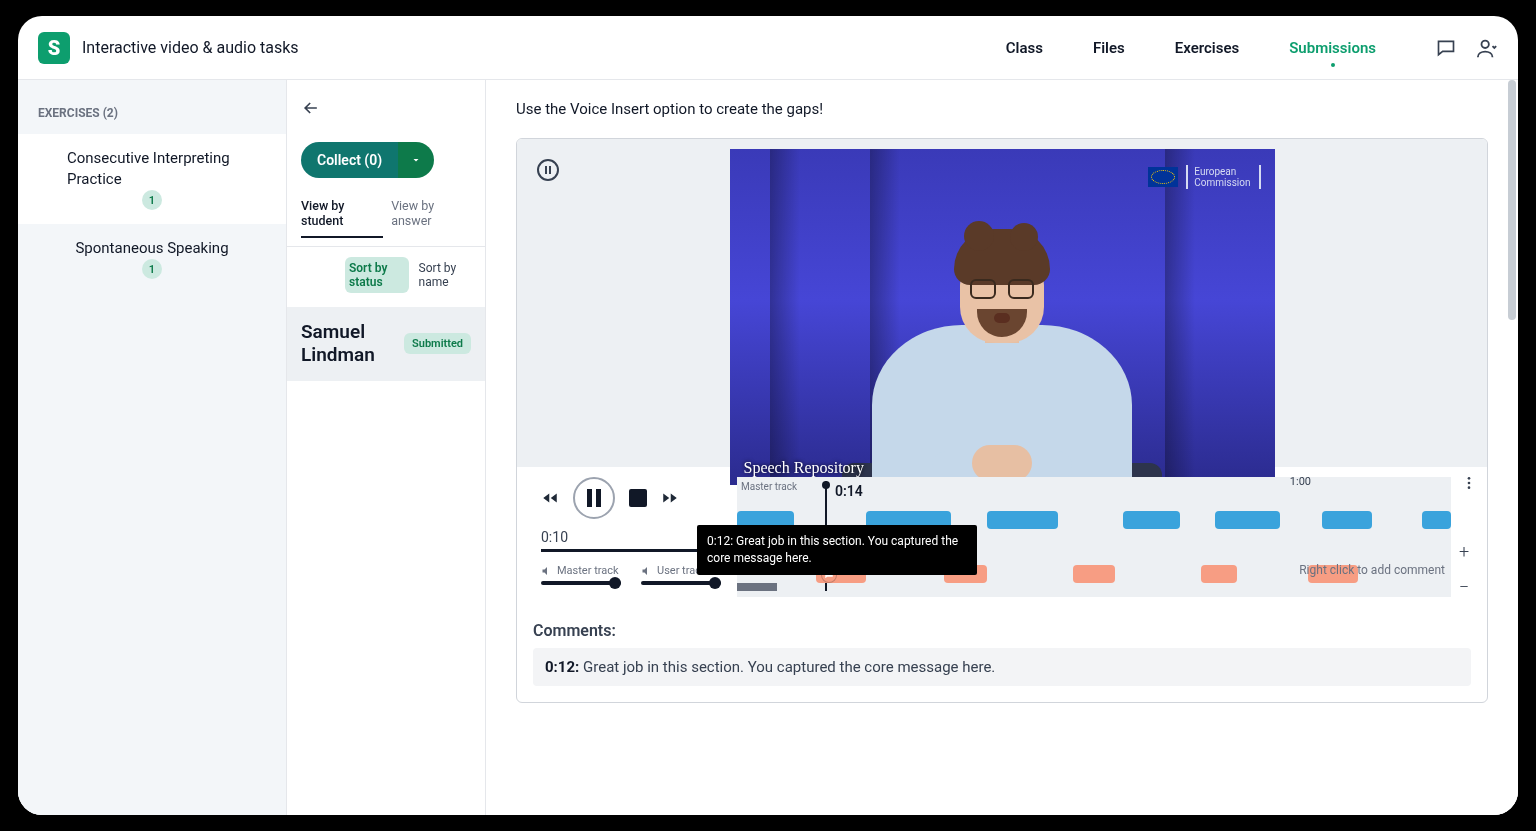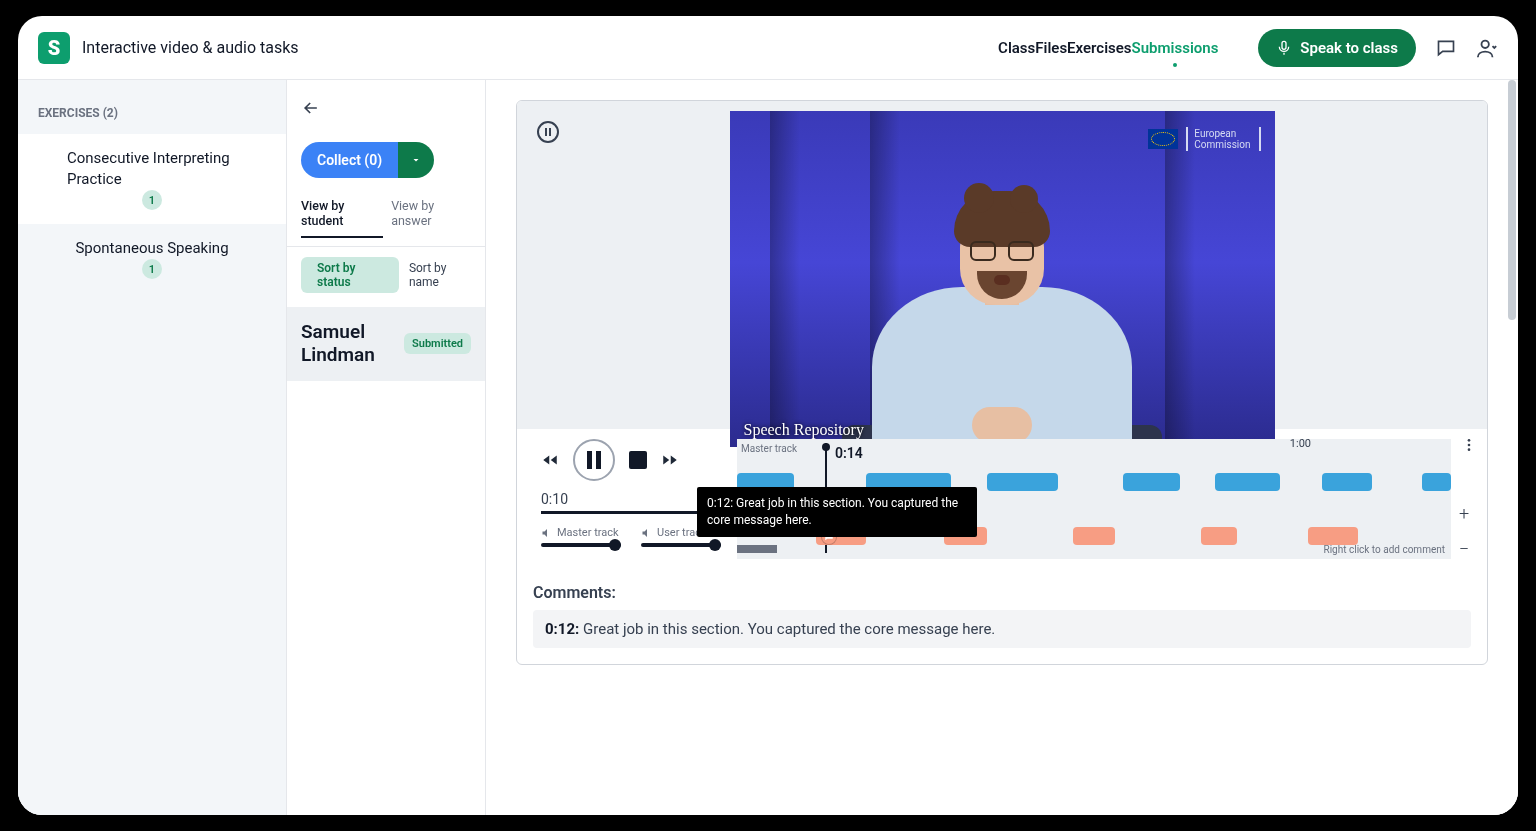--- a/index.html
+++ b/index.html
@@ -1,44 +1,44 @@
 <!DOCTYPE html>
 <html><head>
 <meta charset="utf-8">
 <style>
 * { box-sizing: border-box; margin: 0; padding: 0; }
 body { font-family: -apple-system, BlinkMacSystemFont, "Segoe UI", Roboto, Helvetica, Arial, sans-serif; background: #000; width: 1536px; height: 831px; overflow: hidden; }
 .app-frame { background: #fff; border-radius: 24px; width: 1500px; height: 799px; margin: 16px auto; overflow: hidden; display: flex; flex-direction: column; }
 .topbar { display: flex; align-items: center; height: 64px; padding: 0 20px; border-bottom: 1px solid #e5e7eb; }
 .logo { width: 32px; height: 32px; background: #0d9e6e; border-radius: 6px; display: flex; align-items: center; justify-content: center; color: #fff; font-weight: 900; font-size: 20px; margin-right: 12px; }
 .app-title { font-weight: 400; font-size: 16px; color: #111827; }
-.top-nav { display: flex; margin-left: auto; margin-right: 40px; }
+.top-nav { display: flex; gap: 50px; margin-left: auto; margin-right: 40px; }
 .top-nav-item { font-weight: 600; font-size: 15px; color: #111827; cursor: pointer; position: relative; padding: 8px 0; }
 .top-nav-item.active { color: #0d9e6e; }
 .top-nav-item.active::after { content: ""; position: absolute; bottom: -2px; left: 50%; transform: translateX(-50%); width: 4px; height: 4px; background: #0d9e6e; border-radius: 50%; }
 .speak-btn { background: #0d7a4a; color: #fff; border-radius: 24px; padding: 10px 18px; display: flex; align-items: center; gap: 8px; font-weight: 600; font-size: 15px; cursor: pointer; }
 .top-icon { margin-left: 20px; cursor: pointer; color: #374151; }
 .body { flex: 1; display: flex; overflow: hidden; background: #f3f4f6; }
 .sidebar { width: 268px; background: #f3f6f9; padding-top: 20px; }
 .sidebar-header { font-size: 12px; font-weight: 700; color: #6b7280; padding: 6px 20px 14px; }
 .sidebar-item { display: flex; justify-content: space-between; align-items: center; padding: 14px 20px; cursor: pointer; font-size: 15px; color: #111827; flex-direction: column; }
 .sidebar-item.active { background: #fff; }
 .sidebar-item .label { max-width: 170px; line-height: 1.4; }
 .badge { background: #cce9e0; color: #0d7a4a; border-radius: 10px; width: 20px; height: 20px; display: flex; align-items: center; justify-content: center; font-size: 11px; font-weight: 600; }
 .mid-panel { width: 200px; background: #fff; border-right: 1px solid #e5e7eb; border-left: 1px solid #e5e7eb; display: flex; flex-direction: column; }
 .mid-top { padding: 18px 14px 14px; }
 .back-arrow { cursor: pointer; color: #374151; }
 .collect-row { padding: 10px 14px 14px; display: flex; }
-.collect-btn { background: #3b82f6; color: #fff; border-radius: 24px 0 0 24px; padding: 10px 16px; font-weight: 600; font-size: 14px; cursor: pointer; }
+.collect-btn { background: #0f766e; color: #fff; border-radius: 24px 0 0 24px; padding: 10px 16px; font-weight: 600; font-size: 14px; cursor: pointer; }
 .collect-drop { background: #0d7a4a; color: #fff; border-radius: 0 24px 24px 0; padding: 10px 12px; display: flex; align-items: center; cursor: pointer; }
 .view-tabs { display: flex; gap: 8px; padding: 0 14px 8px; border-bottom: 1px solid #e5e7eb; font-size: 12.5px; justify-content: flex-end; }
 .view-tab { cursor: pointer; padding: 6px 0 8px; color: #6b7280; }
 .view-tab.active { color: #111827; border-bottom: 2px solid #111827; font-weight: 500; }
 .sort-row { display: flex; gap: 10px; padding: 10px 14px; font-size: 12px; }
-.sort-pill { background: #cce9e0; color: #0d7a4a; padding: 4px 16px; border-radius: 6px; font-weight: 600; cursor: pointer; }
+.sort-pill { background: #cce9e0; color: #0d7a4a; padding: 4px 4px; border-radius: 6px; font-weight: 600; cursor: pointer; margin-left: 44px; }
 .sort-plain { color: #374151; cursor: pointer; padding: 4px 0; }
 .student-card { background: #edf0f3; margin: 4px 0; padding: 14px 14px; display: flex; justify-content: space-between; align-items: center; cursor: pointer; }
 .student-name { font-weight: 600; font-size: 19px; color: #111827; line-height: 1.2; }
 .status-pill { background: #cce9e0; color: #0d7a4a; font-size: 11px; font-weight: 600; padding: 4px 8px; border-radius: 6px; }
 .content { flex: 1; background: #fff; padding: 20px 30px; overflow: auto; position: relative; }
 .instr { font-size: 15px; color: #111827; margin-bottom: 20px; }
 .video-card { border: 1px solid #d1d5db; border-radius: 6px; overflow: hidden; }
 .video-area { background: #edf0f3; height: 328px; display: flex; justify-content: center; position: relative; padding: 10px; }
 .play-icon { position: absolute; top: 20px; left: 20px; width: 22px; height: 22px; border: 2px solid #374151; border-radius: 50%; display: flex; align-items: center; justify-content: center; cursor: pointer; }
 .play-icon .bars { display: flex; gap: 2px; }
@@ -92,21 +92,21 @@
 .row-bot { position:absolute; top: 84px; left: 0; right: 0; height: 18px; }
 .seg { position:absolute; top:0; height: 18px; border-radius: 4px; }
 .seg.blue { background: #3aa3dc; }
 .seg.orange { background: #f79d83; }
 .playhead { position:absolute; top: 0; bottom: 0; width: 2px; background:#111827; left: 88px; }
 .playhead::before { content:""; position:absolute; top:0; left:-3px; width:8px; height:8px; background:#111827; border-radius:50%; }
 .comment-marker { position:absolute; top: 86px; left: 84px; width: 16px; height: 16px; background:#f79d83; border-radius: 50%; display:flex; align-items:center; justify-content:center; border:1px solid rgba(0,0,0,0.2); z-index: 5;}
 .comment-marker svg { width:10px; height:10px; }
 .tooltip { position:absolute; top: 44px; left: -40px; width: 280px; background:#000; color:#fff; font-size: 12px; padding: 8px 10px; border-radius: 2px; z-index: 10; line-height: 1.4; }
 .prog-bot { position:absolute; bottom: 0; left:0; width: 40px; height: 8px; background:#6b7280; }
-.hint { position:absolute; bottom: 4px; right: 6px; font-size: 10px; color:#6b7280; }
+.hint { position:absolute; bottom: 20px; right: 6px; font-size: 12px; color:#6b7280; }
 .zoom-col { width: 26px; display:flex; flex-direction:column; align-items:center; justify-content:center; gap: 14px; color:#374151; font-size:18px; }
 .more-vert { position:absolute; right: 10px; top: 8px; cursor:pointer; color:#374151; }
 .comments-sec { padding: 16px; }
 .comments-title { font-weight: 600; color: #374151; margin-bottom: 8px; }
 .comment-row { background: #f3f4f6; padding: 10px 12px; border-radius: 4px; font-size: 15px; color: #374151; }
 .comment-row b { color: #111827; }
 .scrollbar { position: absolute; right: 2px; top: 0; width: 8px; height: 760px; background: transparent; }
 .scrollbar-thumb { position:absolute; top: 0; width: 8px; height: 240px; background: #c7cdd4; border-radius: 4px; }
 svg { display:block; }
 </style>
@@ -116,27 +116,20 @@
 <div class="app-frame">
   <div class="topbar">
     <div class="logo">S</div>
     <div class="app-title">Interactive video &amp; audio tasks</div>
     <div class="top-nav">
       <div class="top-nav-item">Class</div>
       <div class="top-nav-item">Files</div>
       <div class="top-nav-item">Exercises</div>
       <div class="top-nav-item active">Submissions</div>
     </div>
-    <div class="speak-btn">
-      <svg width="16" height="16" viewBox="0 0 24 24" fill="none" stroke="currentColor" stroke-width="2">
-          <rect x="9" y="2" width="6" height="12" rx="3"></rect>
-          <path d="M5 10a7 7 0 0 0 14 0M12 19v3"></path>
-        </svg>
-      <span>Speak to class</span>
-    </div>
     <div class="top-icon">
       <svg width="20" height="20" viewBox="0 0 24 24" fill="none" stroke="currentColor" stroke-width="2">
           <path d="M3 4h18v12H8l-5 4z"></path>
         </svg>
     </div>
     <div class="top-icon">
       <svg width="22" height="22" viewBox="0 0 24 24" fill="none" stroke="currentColor" stroke-width="2">
           <circle cx="10" cy="8" r="4"></circle>
           <path d="M2 22c0-4 4-6 8-6s8 2 8 6"></path>
           <path d="M18 10l2 2 2-2"></path>
@@ -183,20 +176,21 @@
       </div>
       <div class="student-card">
         <div class="student-name">
           <div>Samuel<br>Lindman</div>
         </div>
         <div class="status-pill">Submitted</div>
       </div>
     </div>
 
     <div class="content">
+      <div class="instr">Use the Voice Insert option to create the gaps!</div>
 
       <div class="video-card">
         <div class="video-area">
           <div class="play-icon">
             <div class="bars">
                 <span></span>
                 <span></span>
               </div>
           </div>
           <div class="video-frame">

